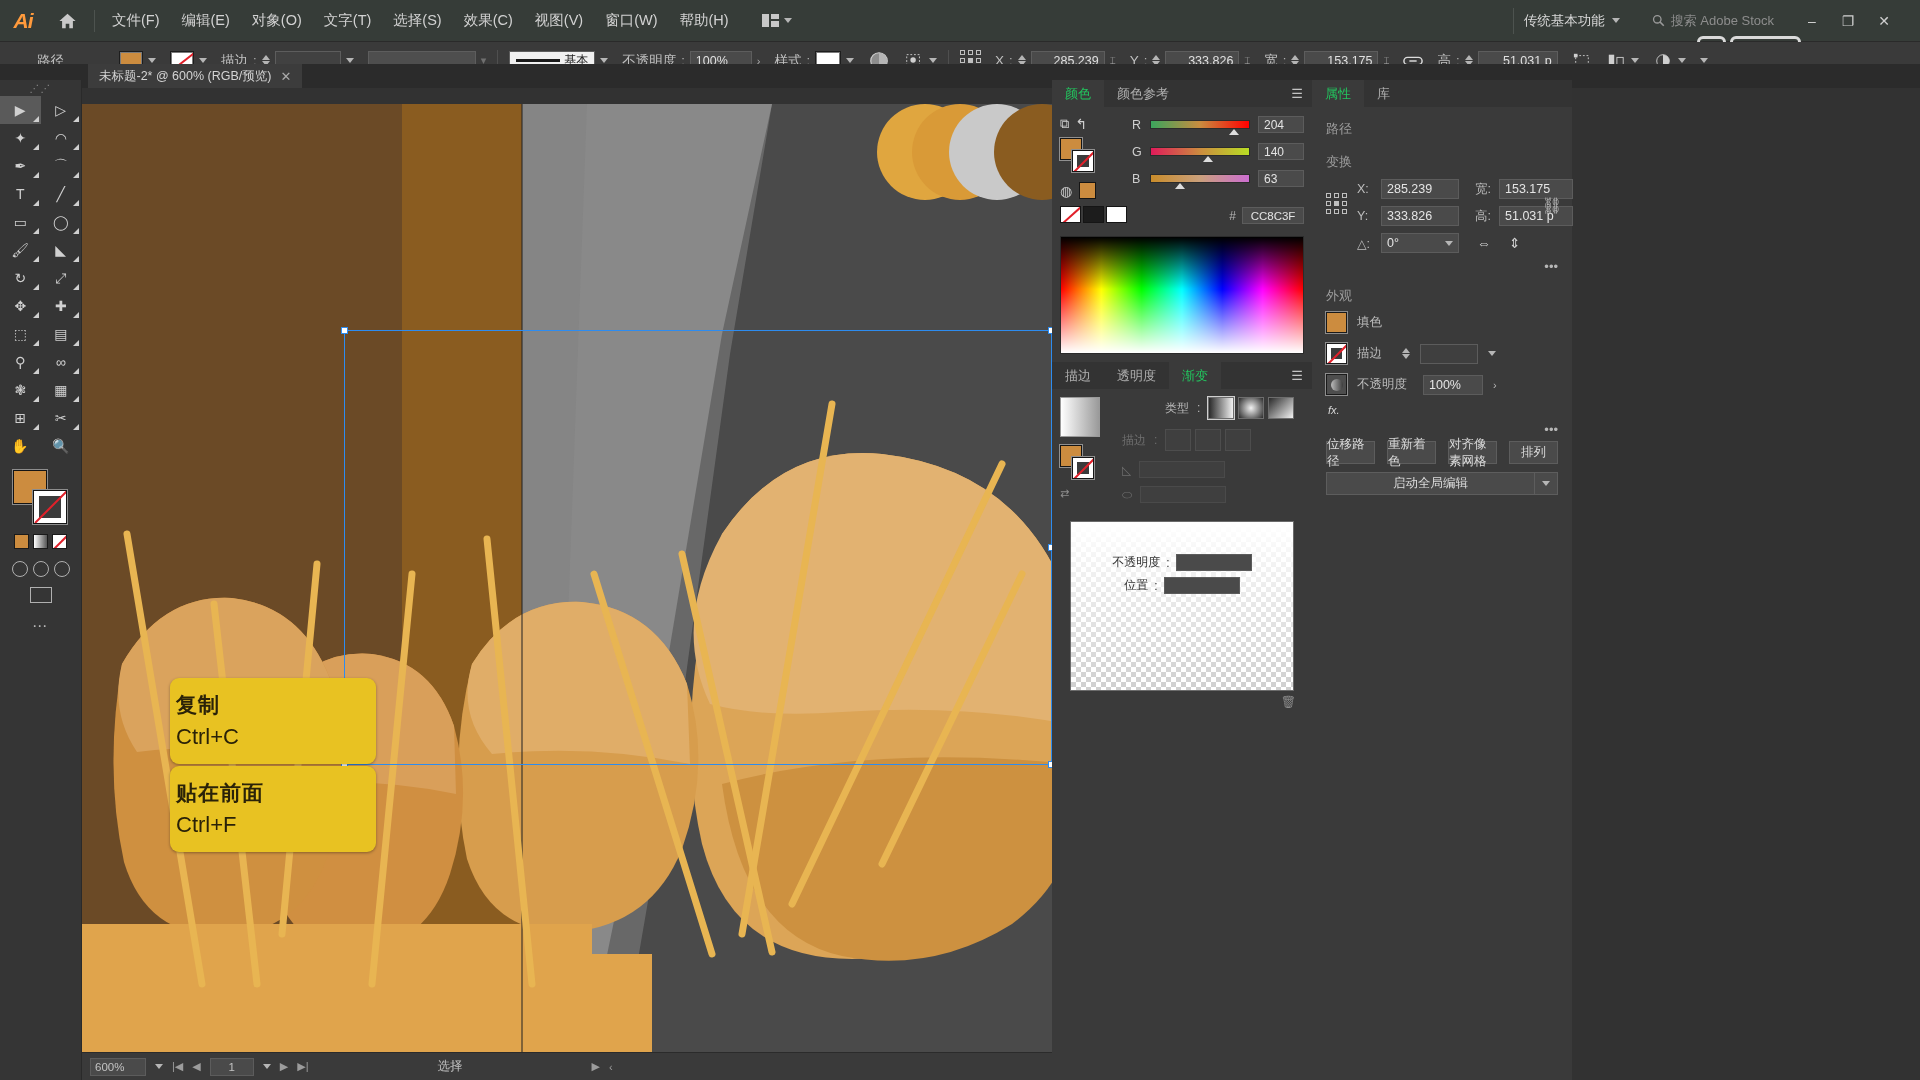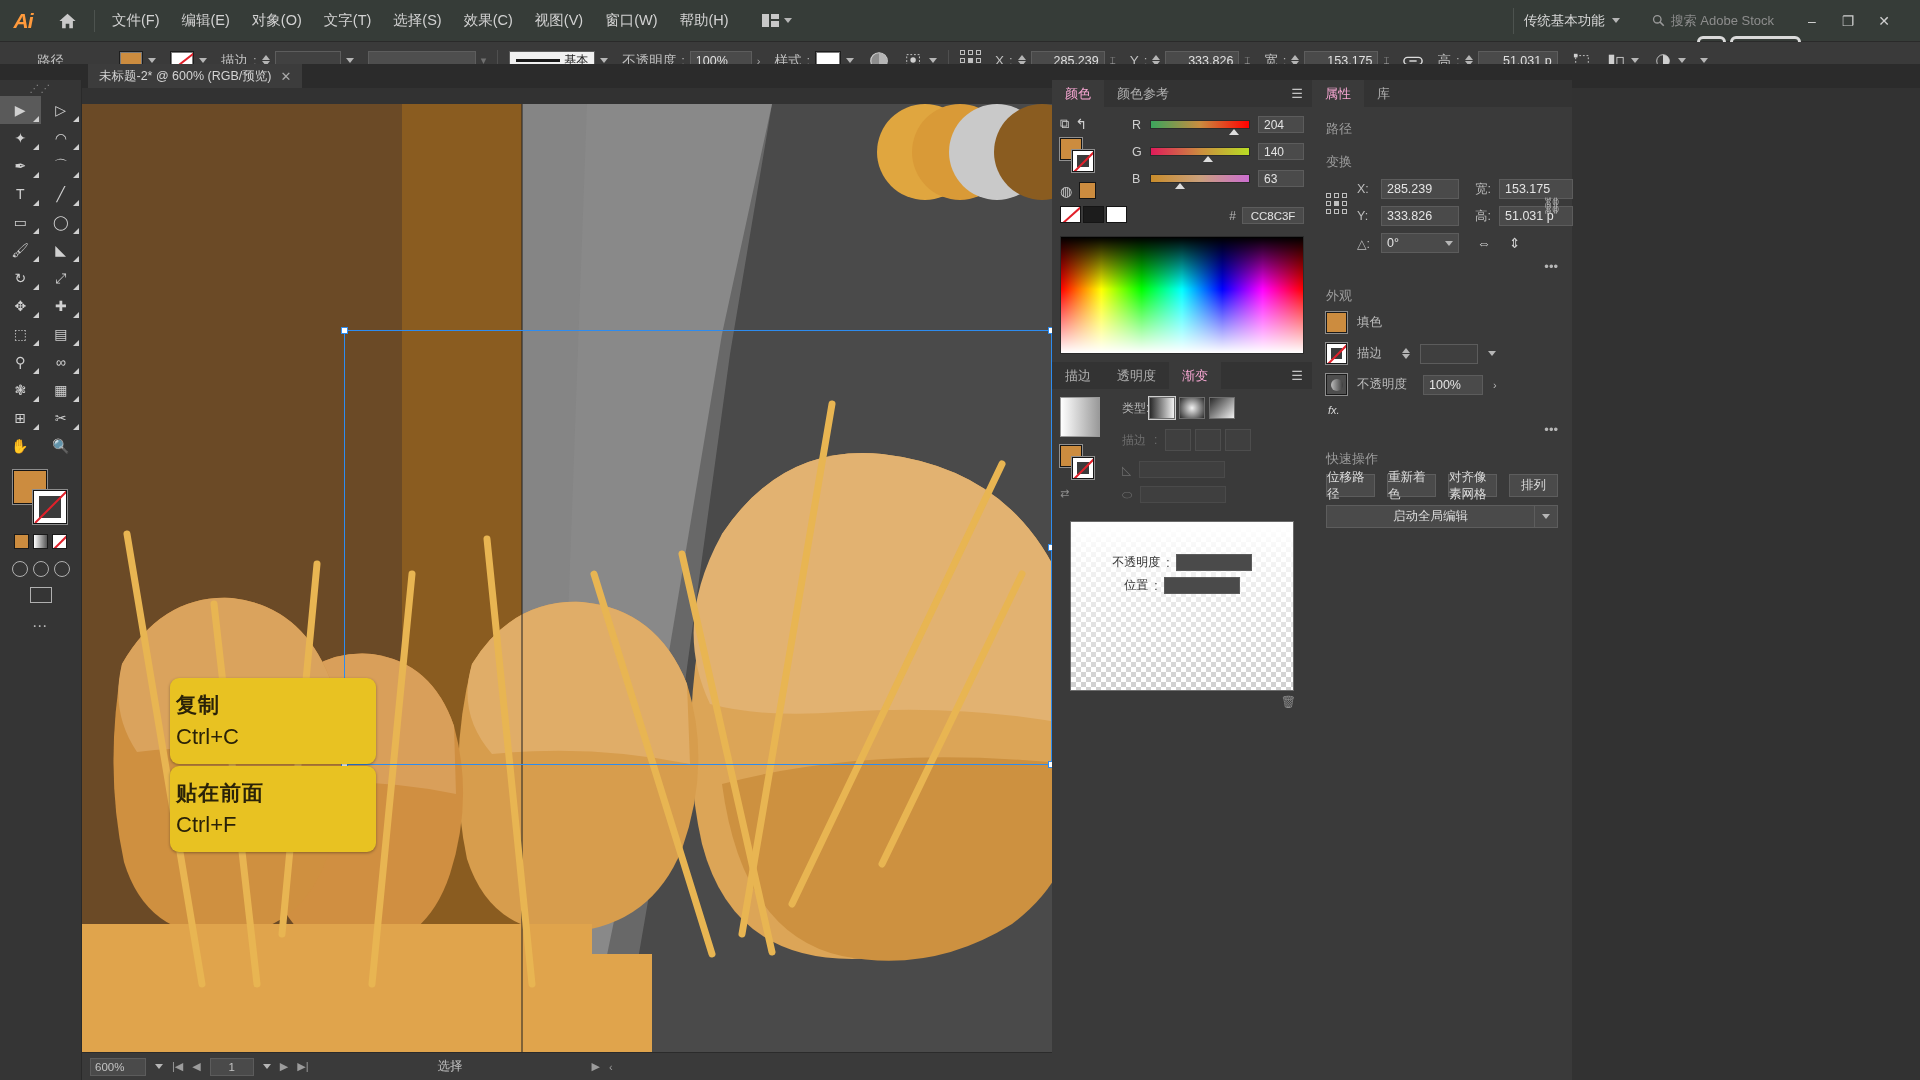--- a/index.html
+++ b/index.html
@@ -154,21 +154,21 @@
   .panelcol {
     position:absolute; right: 260px; top: 80px; bottom: 0; width: 260px;
     background:#3a3a3a;
   }
   .panel-tabs {
     height: 27px; background: #333; display:flex; align-items:stretch; position:relative;
   }
   .ptab {
     display:flex; align-items:center; padding: 0 13px; color:#b0b0b0; font-size:13px;
   }
-  .ptab.active { background:#3a3a3a; color:#f9a8d4;text-align:right; }
+  .ptab.active { background:#3a3a3a; color:#22c55e;text-align:right; }
   .pmenu { margin-left:auto; display:flex;align-items:center; padding-right:9px; color:#c4c4c4; font-size:13px; }
 
   .colorbody { padding: 9px 8px 6px 8px; position:relative; }
   .cb-row { display:flex; align-items:center; gap:8px; margin-bottom:10px; }
   .cb-ch { color:#cfcfcf; font-size:12.5px; width:10px; }
   .slider { height:9px; flex:1; position:relative; border:1px solid #2b2b2b; }
   .sl-thumb { position:absolute; top:8px; width:11px;height:8px; }
   .sl-thumb::before{content:"";position:absolute;left:0;top:0;border-left:5px solid transparent;border-right:5px solid transparent;border-bottom:6px solid #ddd;}
   .cb-val { width:46px; height:17px; background:#4a4a4a; border:1px solid #5c5c5c; color:#e3e3e3; font-size:12px; display:flex;align-items:center;padding-left:5px;}
   .hexrow { display:flex; align-items:center; justify-content:flex-end; gap:6px; margin-top:2px; }
@@ -821,21 +821,21 @@
         <div style="width:52px;">
           <div class="gradthumb"></div>
           <div class="cs-fillstroke" style="margin-top:8px;">
             <span class="cs-fill"></span>
             <span class="cs-stroke"></span>
           </div>
           <div style="color:#8d8d8d;font-size:11px;margin-top:8px;">⇄</div>
         </div>
 
         <div style="flex:1;">
-          <div style="display:flex;align-items:center;">
+          <div style="display:flex;align-items:center;gap:8px;margin-left:43px;">
             <span class="glabel">类型</span>
             <span class="glabel">:</span>
             <span class="typebtns">
               <span class="typebtn tb-lin active"></span>
               <span class="typebtn tb-rad"></span>
               <span class="typebtn tb-fre"></span>
             </span>
           </div>
           <div style="display:flex;align-items:center;gap:8px;margin-top:10px;">
             <span class="glabel dim">描边</span>
@@ -946,21 +946,20 @@
       <span class="appsw opac"></span>
       <span class="pp-lab">不透明度</span>
       <span class="pfield" style="width:60px;margin-left:6px;">100%</span>
       <span style="color:#b7b7b7;font-size:11px;">›</span>
     </div>
     <div style="padding:4px 16px;color:#d6d6d6;font-size:11px;font-style:italic;">
       <span>fx.</span>
     </div>
     <div style="text-align:right;padding:2px 14px 0;color:#b6b6b6;font-size:13px;">•••</div>
 
-    <div class="pp-sec">快速操作</div>
     <div class="qa-grid">
       <div class="qabtn">
           <span>位移路径</span>
         </div>
       <div class="qabtn">
           <span>重新着色</span>
         </div>
       <div class="qabtn">
           <span>对齐像素网格</span>
         </div>

